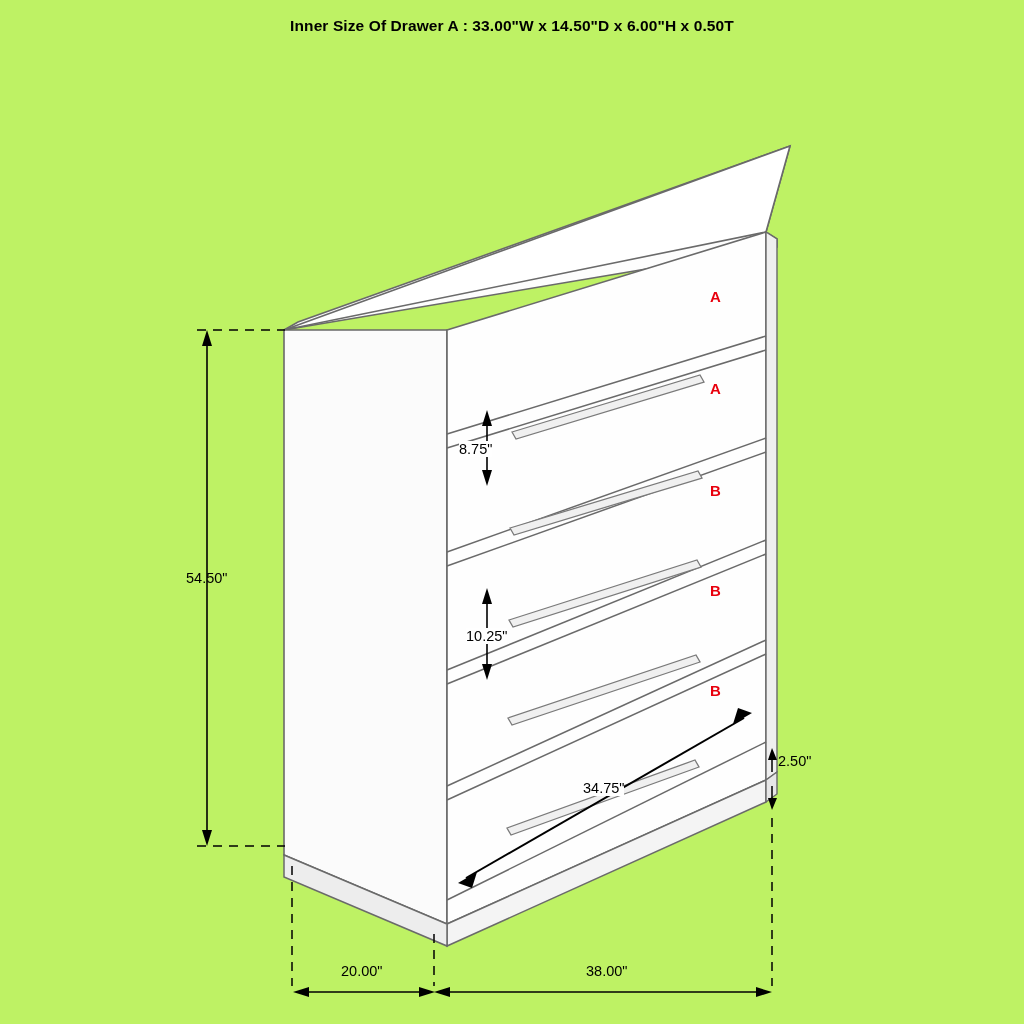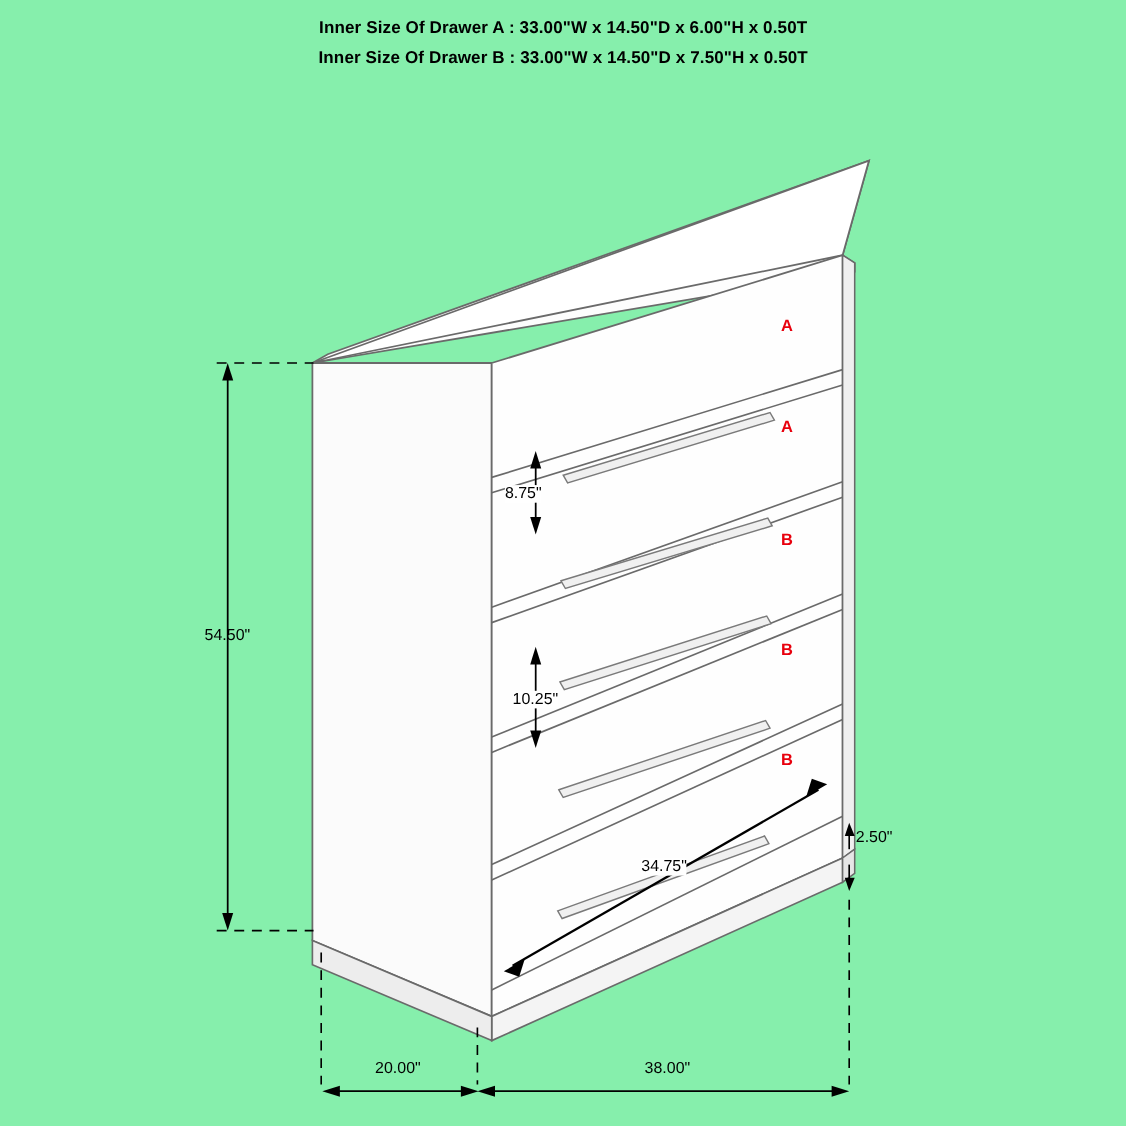--- a/index.html
+++ b/index.html
@@ -4,21 +4,21 @@
 <style>
   html, body {
     margin: 0;
     padding: 0;
     background: #ffffff;
   }
   #page {
     position: relative;
     width: 1024px;
     height: 1024px;
-    background: #86efac;
+    background: #bef264;
     font-family: "Liberation Sans", sans-serif;
     overflow: hidden;
   }
   .hdr {
     position: absolute;
     left: 0;
     width: 1024px;
     text-align: center;
     font-weight: bold;
     font-size: 15.5px;
@@ -49,21 +49,20 @@
     color: #e8000d;
     white-space: nowrap;
   }
 </style>
 </head>
 <body>
 
 <div id="page">
 
   <div class="hdr" id="hdr1">Inner Size Of Drawer  A : 33.00"W x 14.50"D x 6.00"H x 0.50T</div>
-  <div class="hdr" id="hdr2">Inner Size Of Drawer  B : 33.00"W x 14.50"D x 7.50"H x 0.50T</div>
 
   <svg id="art" viewBox="0 0 1024 1024">
 
     <g>
 
       <polygon points="284,330 777,247 777,239 766,232 790,146 298,322" fill="#fdfdfd" stroke="#6a6a6a" stroke-width="1.6"></polygon>
       <polygon points="284,330 790,146 766,232 284,330" fill="#ffffff" stroke="#6a6a6a" stroke-width="1.6"></polygon>
 
       <polygon points="284,330 447,330 447,924 284,855" fill="#fbfbfb" stroke="#6a6a6a" stroke-width="1.6"></polygon>
 

